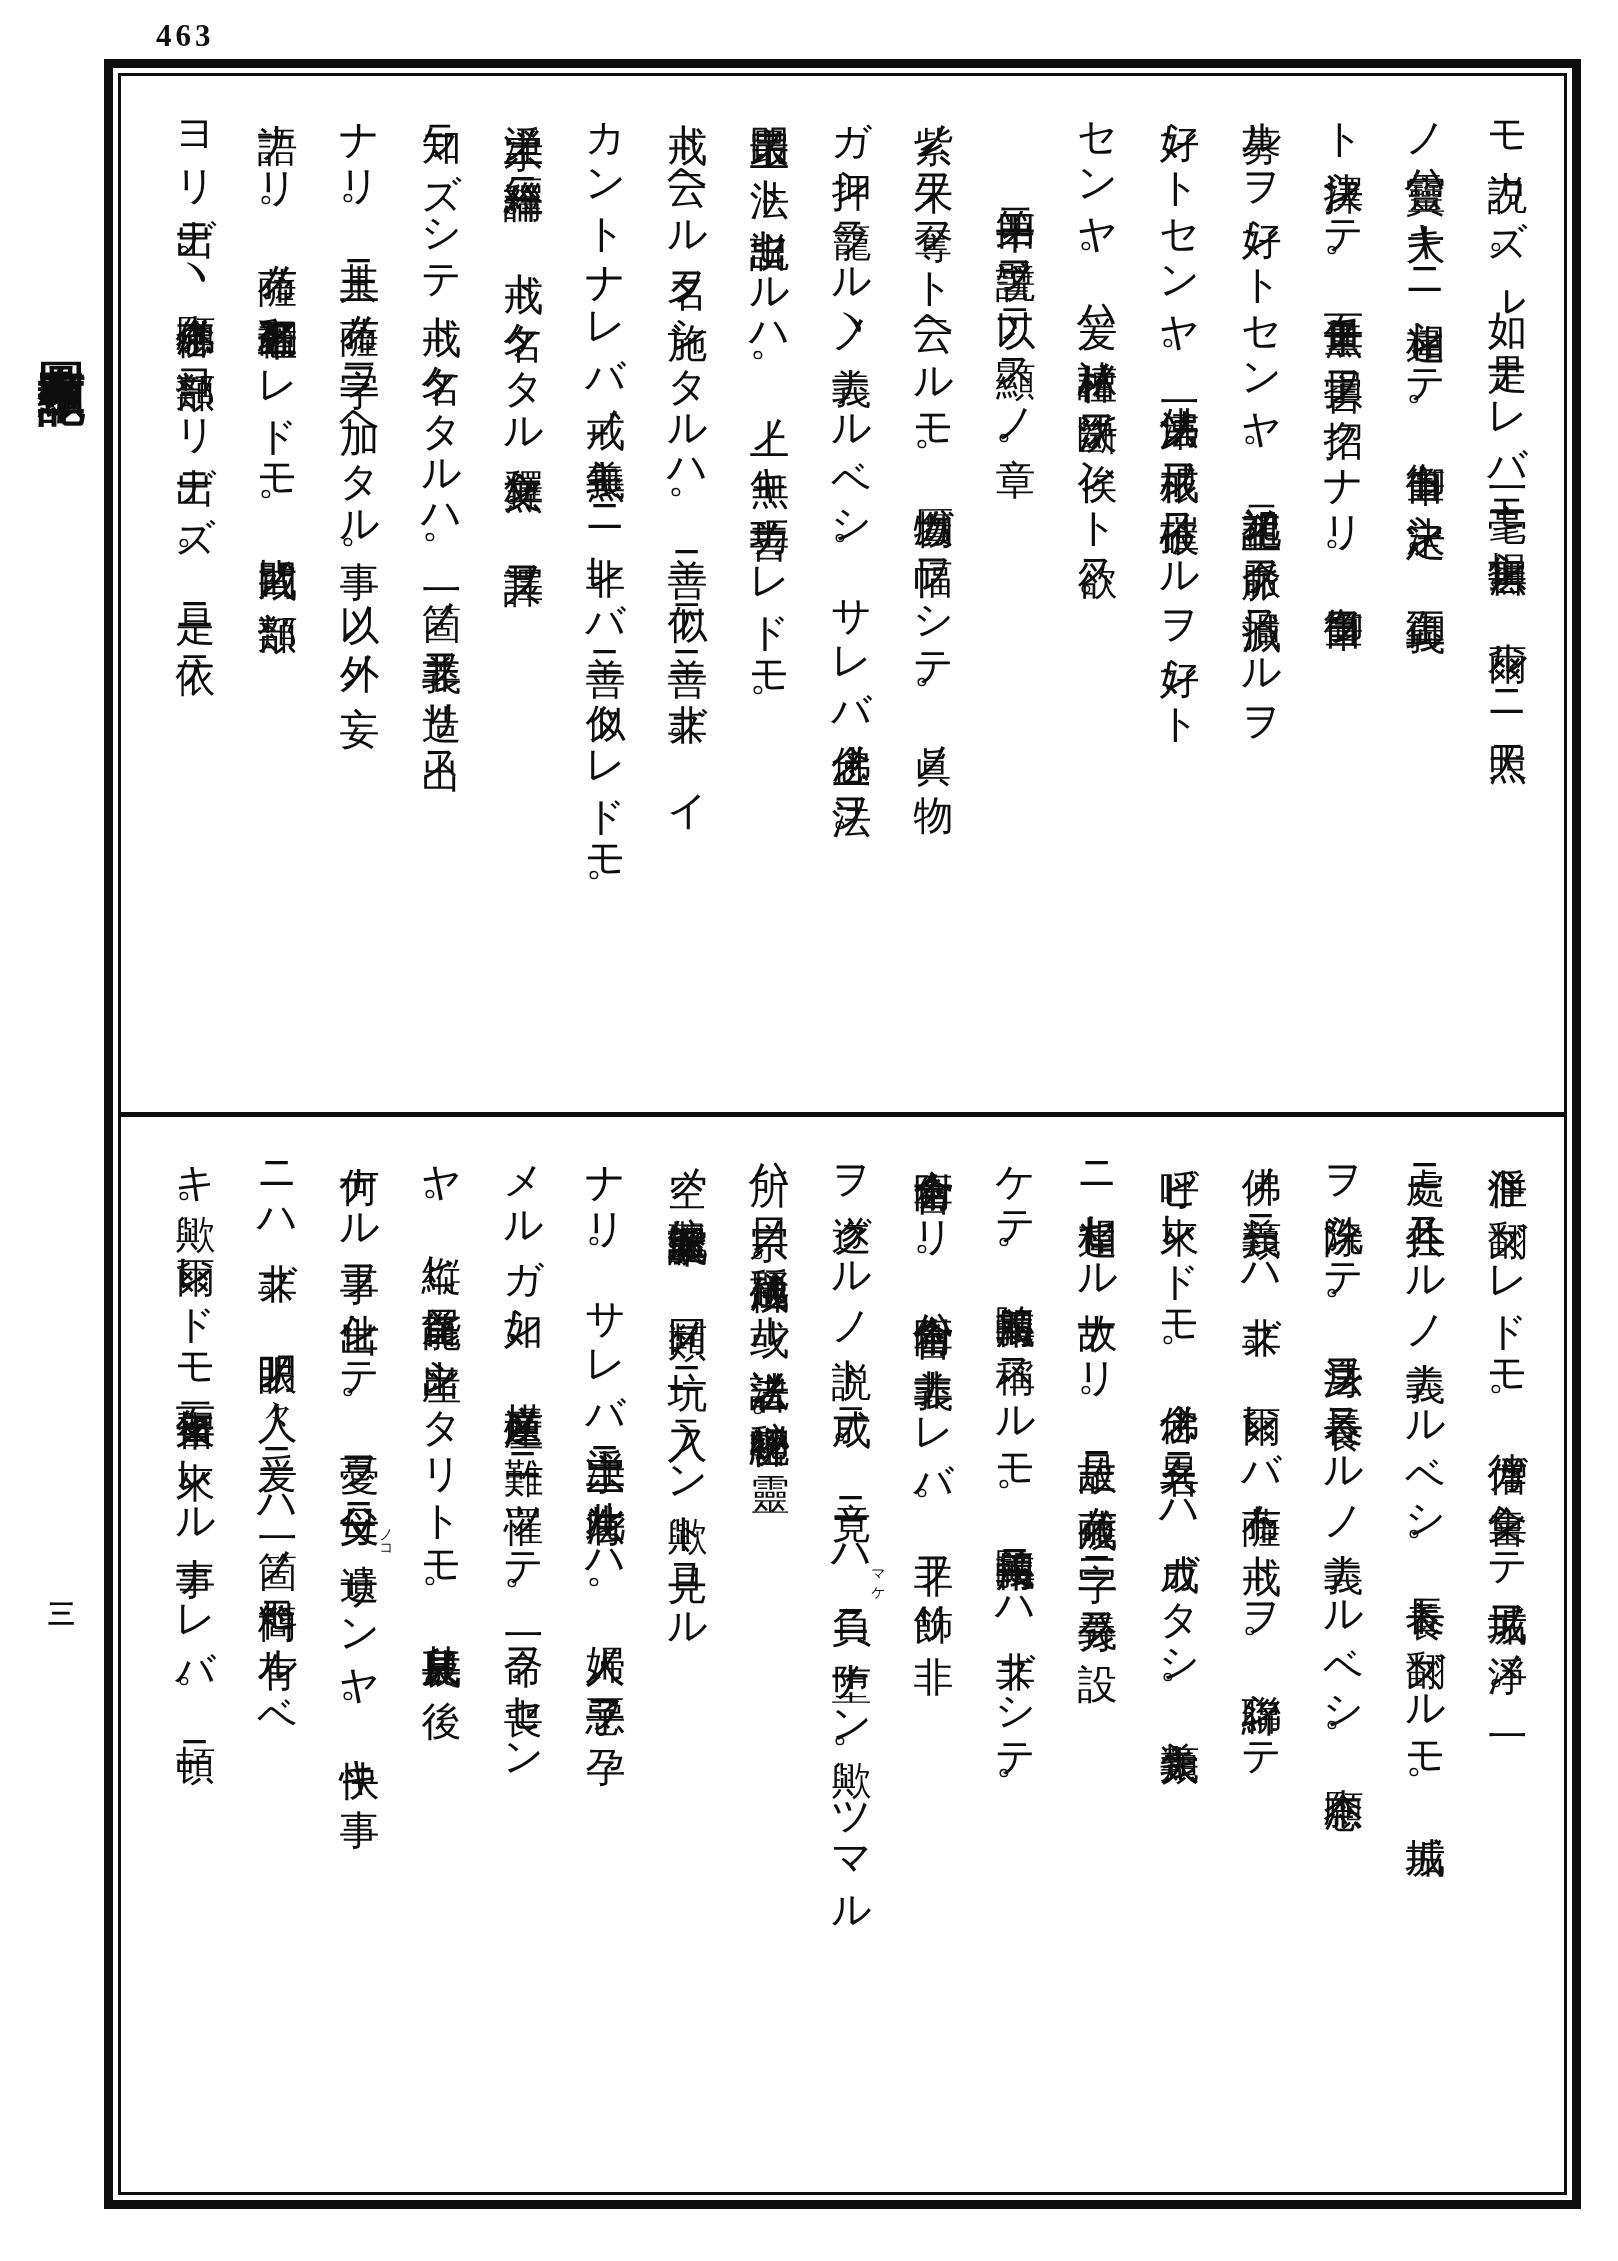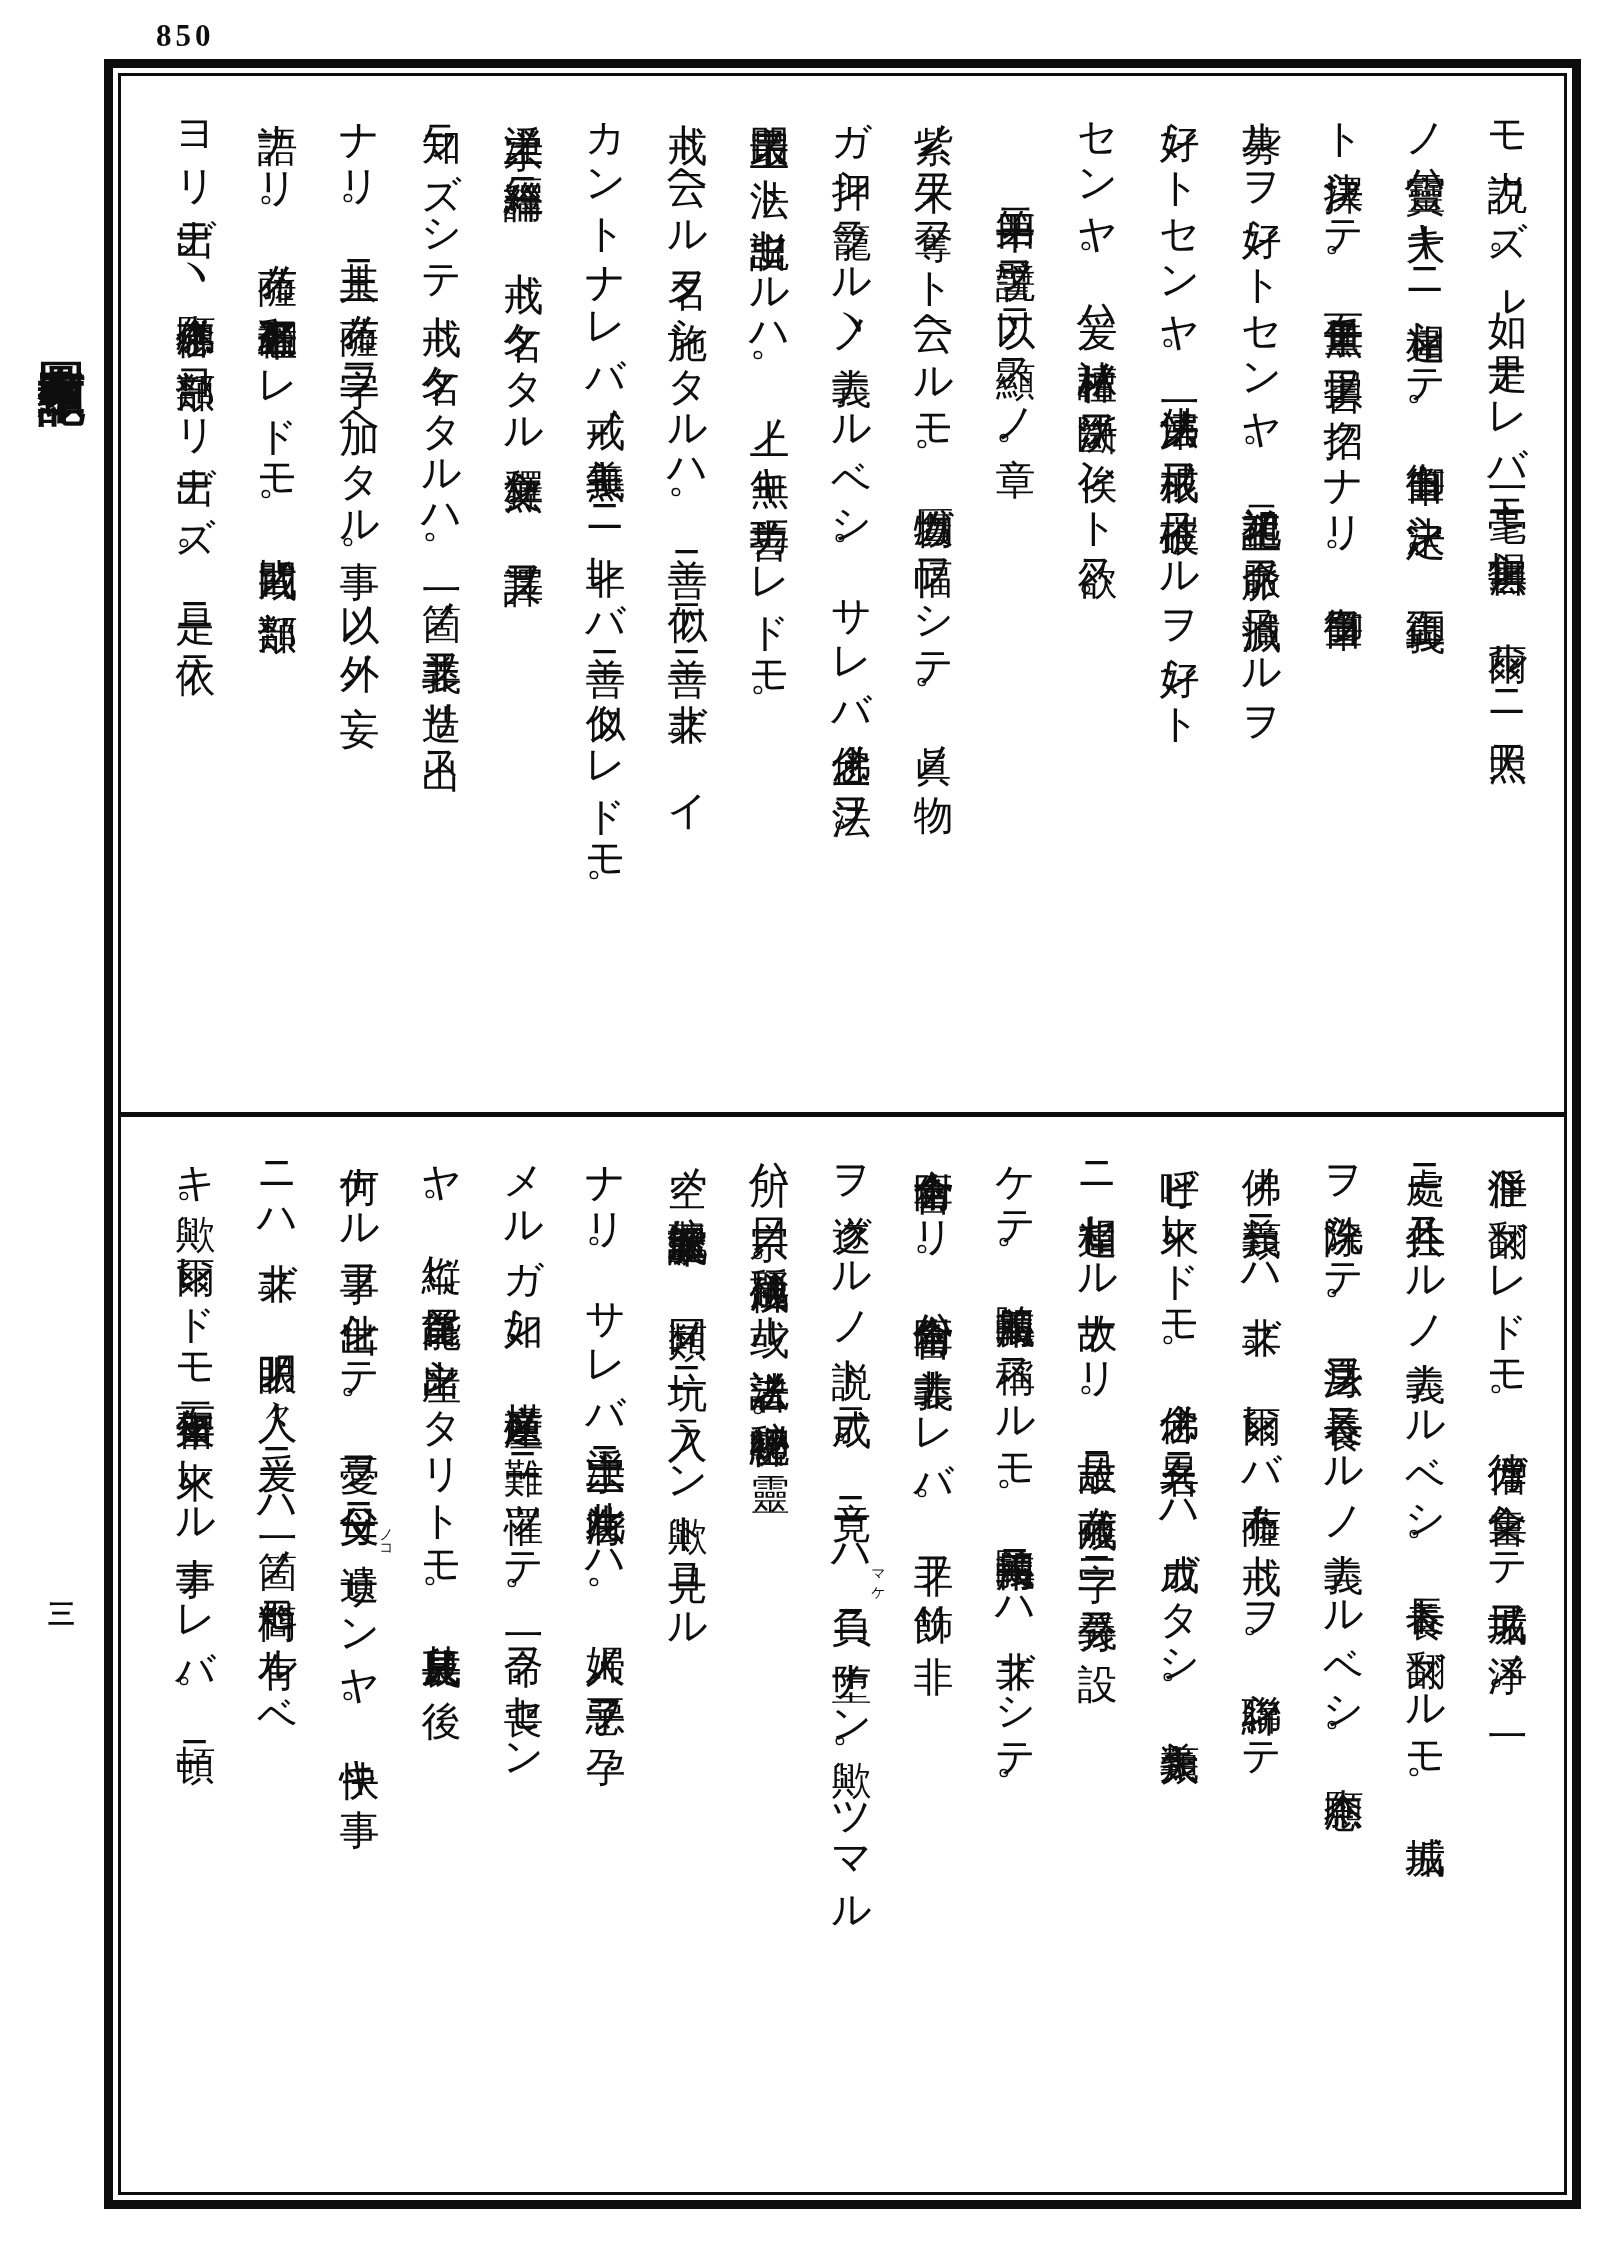--- a/index.html
+++ b/index.html
@@ -36,21 +36,21 @@
   .block-top{height:1036px;padding:18px 16px 0 0;}
   .divider{height:5px;background:#0d0d0d;width:100%;flex:none;}
   .block-bottom{flex:1;padding:20px 16px 0 0;}
   .col{margin:0;}
   ruby{ruby-position:over;}
   rt{font-size:14px;letter-spacing:0;text-orientation:upright;font-weight:normal;}
 </style>
 </head>
 <body>
 
-<div class="page-number">850</div>
+<div class="page-number">463</div>
 
 <div class="margin-label">圓布顯正記下</div>
 
 <div class="margin-mark">三</div>
 
 <div class="frame">
   <div class="frame-inner">
 
     <div class="block block-top">
       <div class="col">モ説カズ。如ㇾ是ナレバ一毫モ損害無シ。爾ルニ天照</div>

